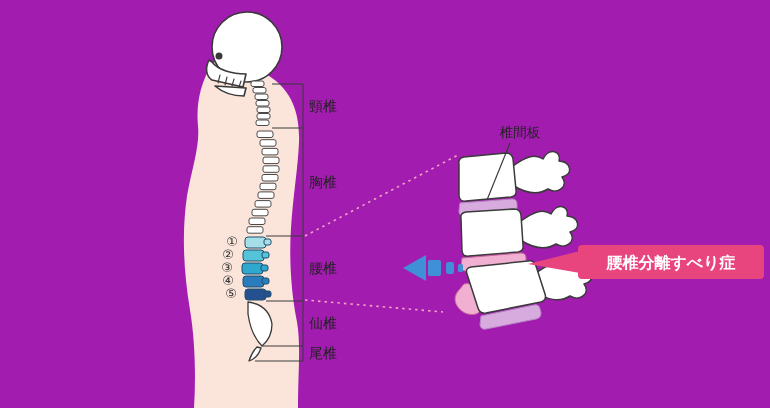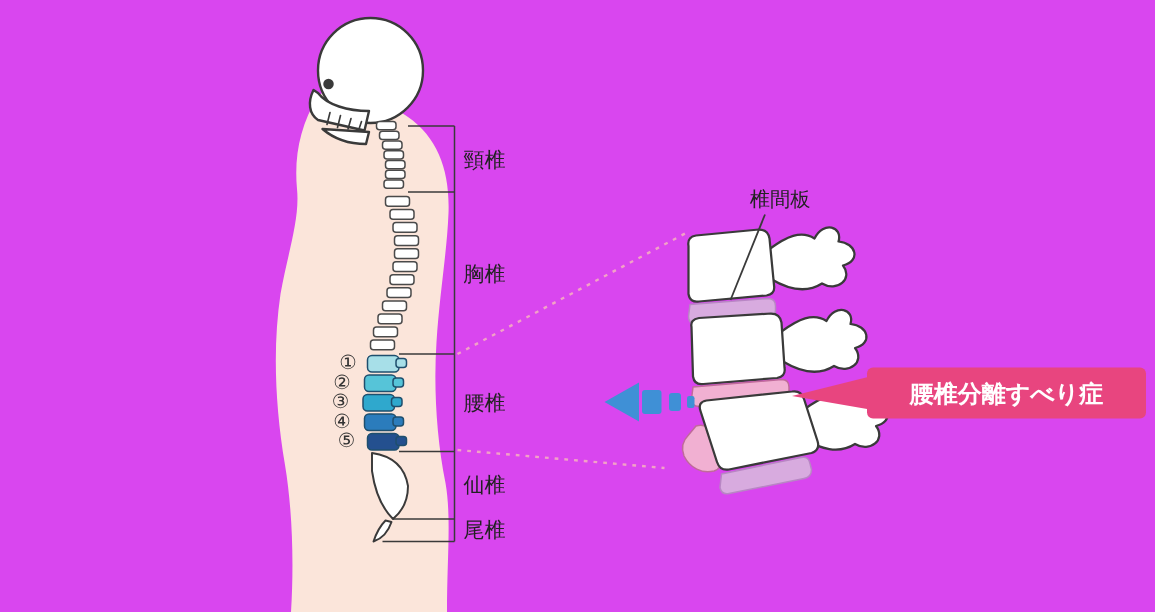--- a/index.html
+++ b/index.html
@@ -1,17 +1,17 @@
 <!DOCTYPE html>
 <html><head>
 <meta charset="utf-8">
 <style>
   html,body{margin:0;padding:0;background:#ffffff;}
   .stage{
-    position:relative;width:770px;height:408px;background:#d946ef;
+    position:relative;width:770px;height:408px;background:#a21caf;
     font-family:"Liberation Sans","DejaVu Sans",sans-serif;overflow:hidden;
   }
   svg{display:block;}
   svg text{font-family:"Liberation Sans","DejaVu Sans",sans-serif;fill:#222;}
   .region-label{font-size:14px;}
   .lumbar-number{font-size:13px;text-anchor:middle;fill:#333;}
   .disc-label{font-size:13.5px;text-anchor:middle;}
   .callout-label{font-size:16px;font-weight:bold;fill:#ffffff;text-anchor:middle;}
 </style>
 </head>

